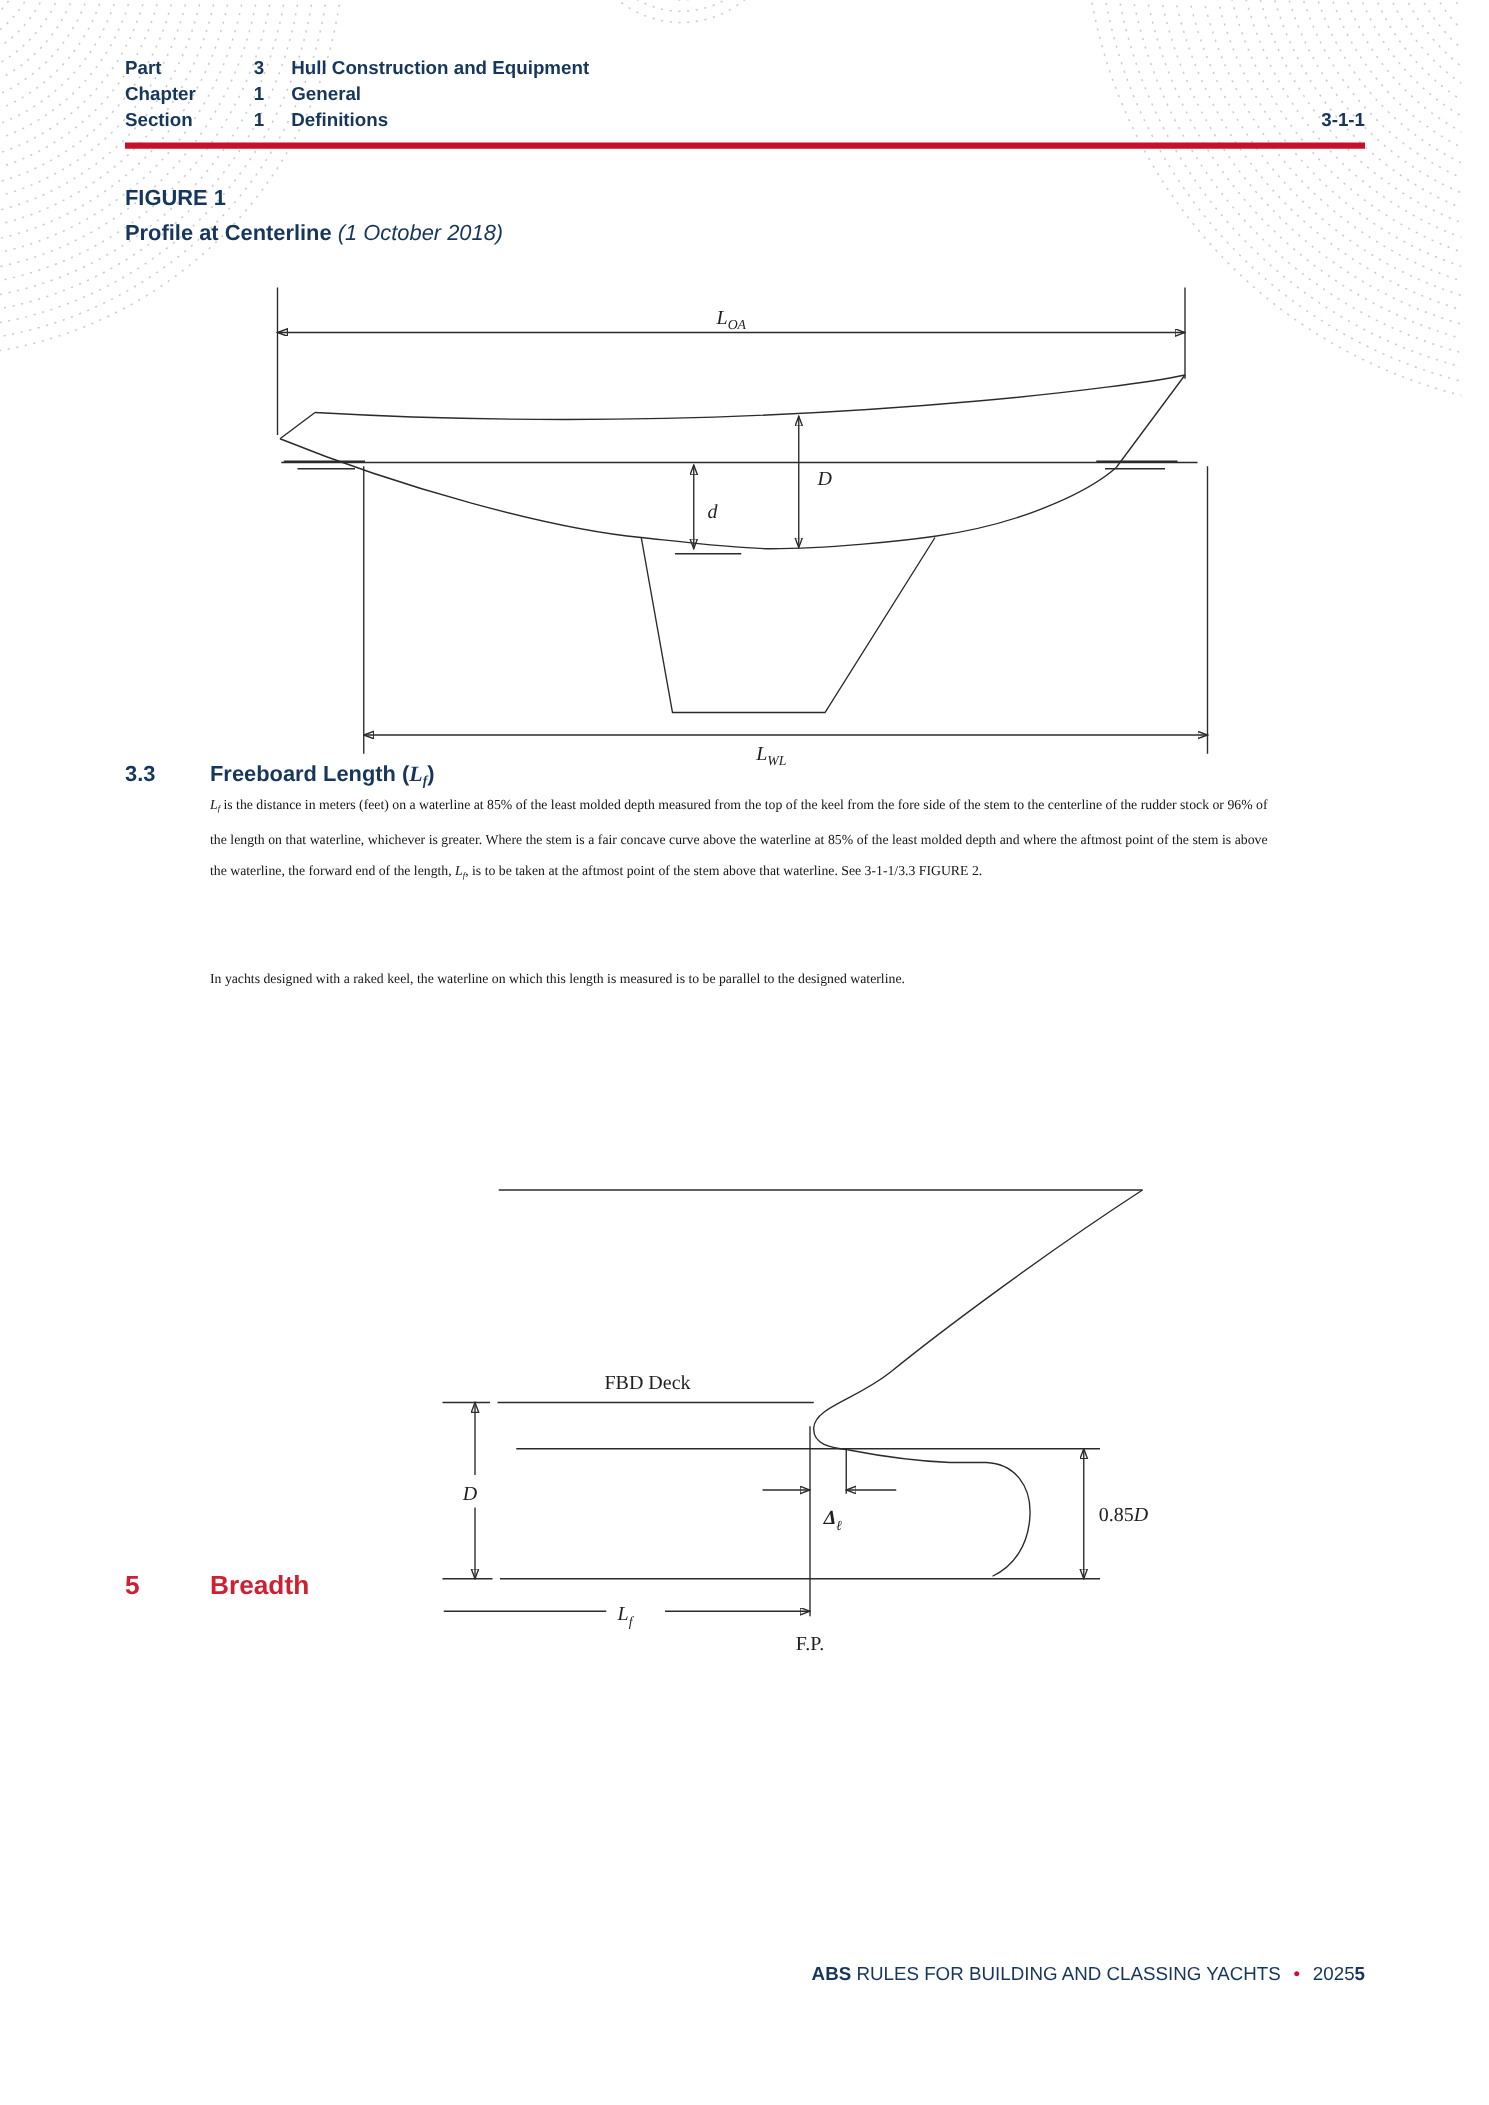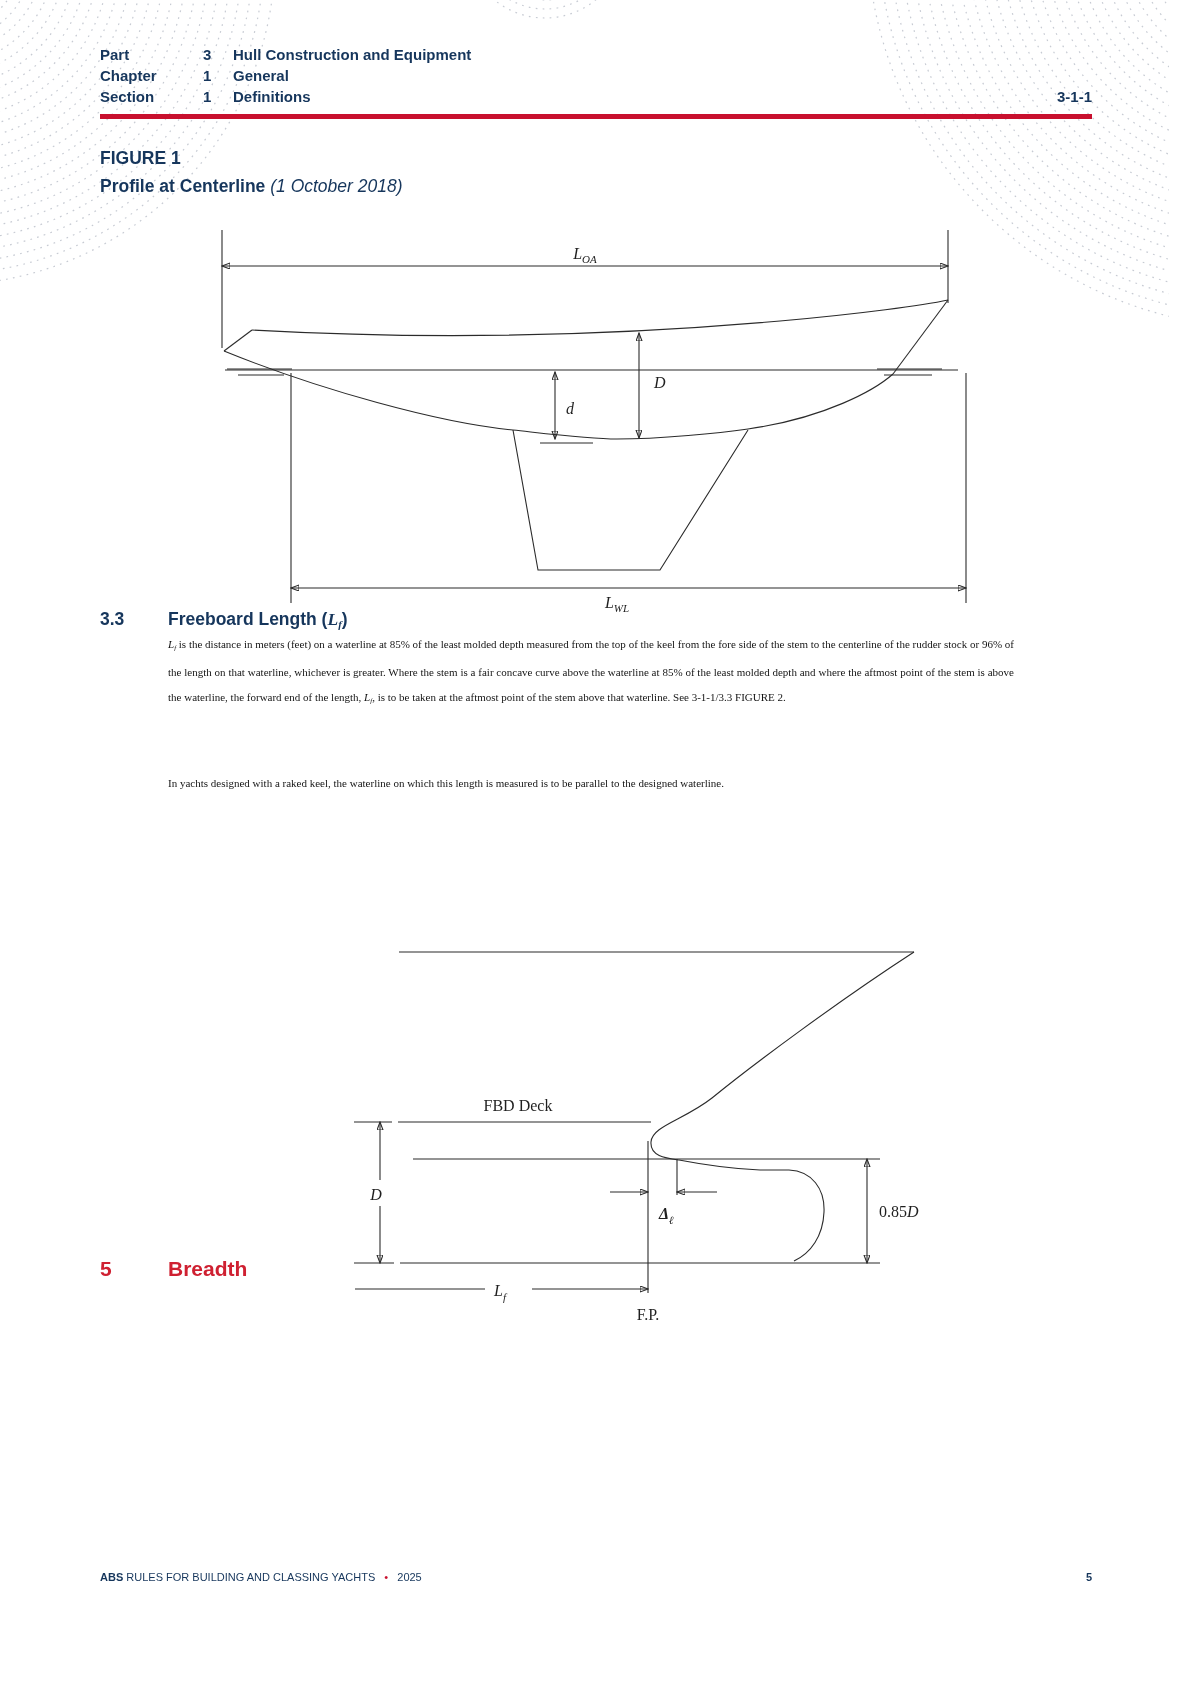--- a/index.html
+++ b/index.html
@@ -32,21 +32,21 @@
   .sec-head i.var{font-weight:600;}
   sub{font-size:0.62em;vertical-align:-0.3em;font-style:italic;
       font-family:"Liberation Serif",serif;}
   .fig-svg{position:absolute;}
   #fig1{left:180px;top:218px;}
   #fig2{left:280px;top:928px;}
   .fig-svg line,.fig-svg path{stroke:var(--ln);stroke-width:1.1;fill:none;}
   .fig-svg text{fill:#1f1f1f;font-family:"Liberation Serif","DejaVu Serif",serif;font-size:16px;}
   .thick{stroke-width:2.3;}
   .footer{position:absolute;left:100px;top:1571px;width:992px;display:flex;
-          justify-content:space-between;font-size:11px;color:var(--navy);}
+          justify-content:flex-end;font-size:15px;color:var(--navy);}
   .footer .brand{font-weight:bold;}
   .footer .dot{color:var(--red);margin:0 6px;}
   .pg{font-weight:bold;}
 </style>
 </head>
 <body>
 
 <div class="page">
 
   <svg id="deco" width="1191" height="360">

